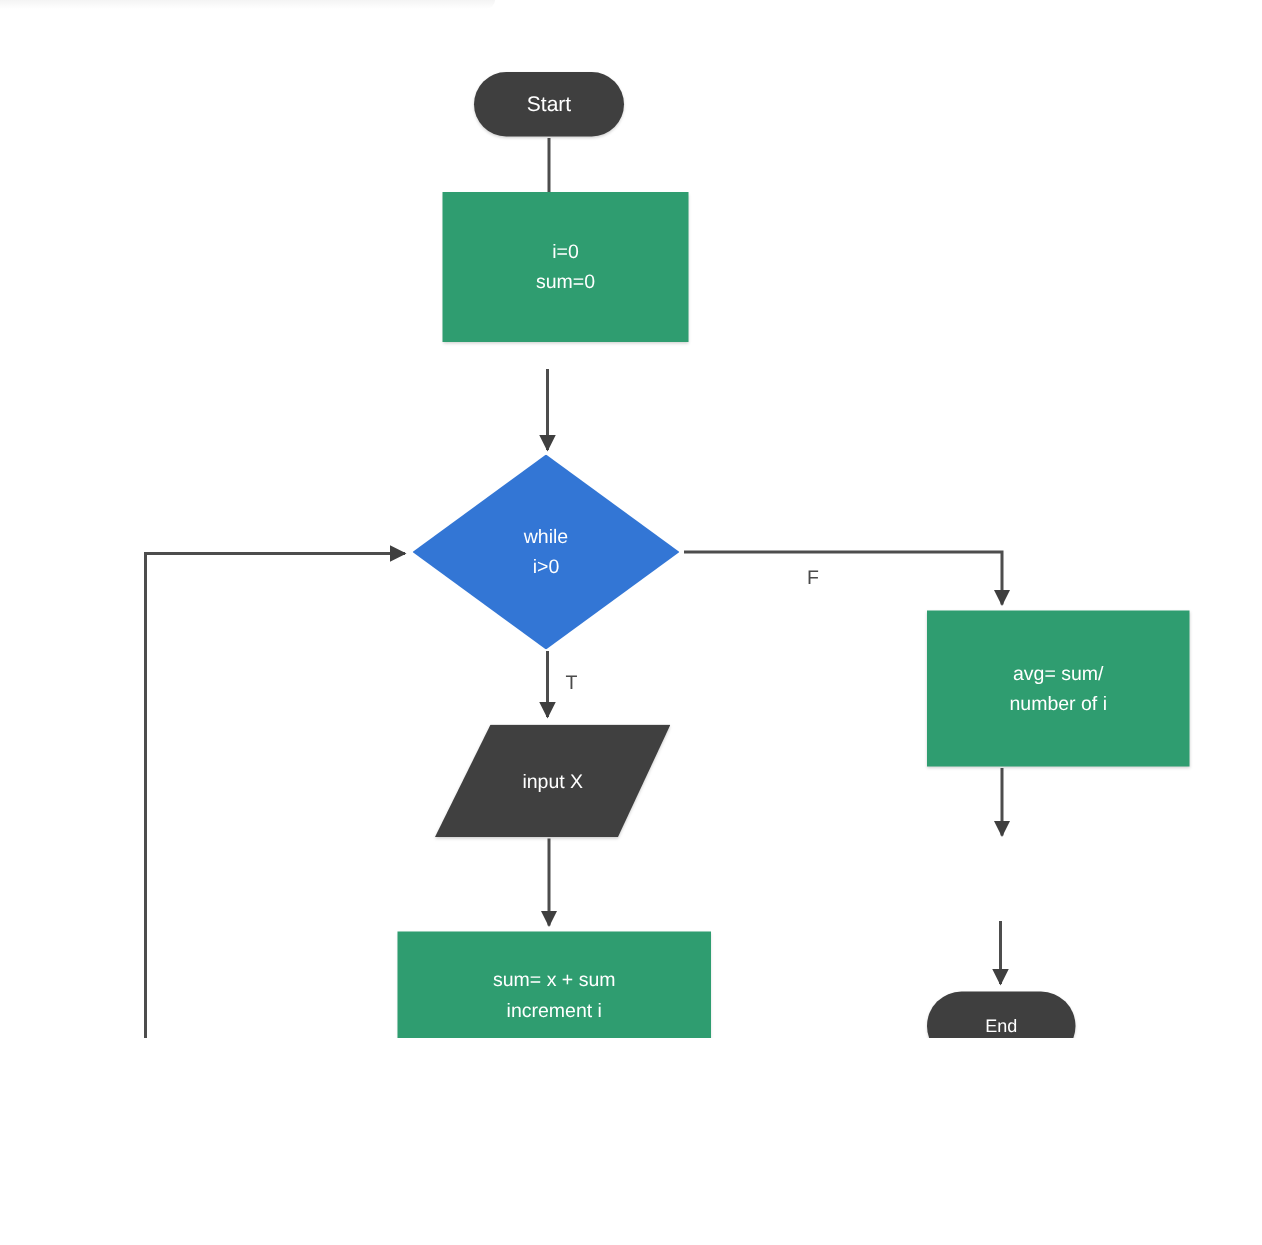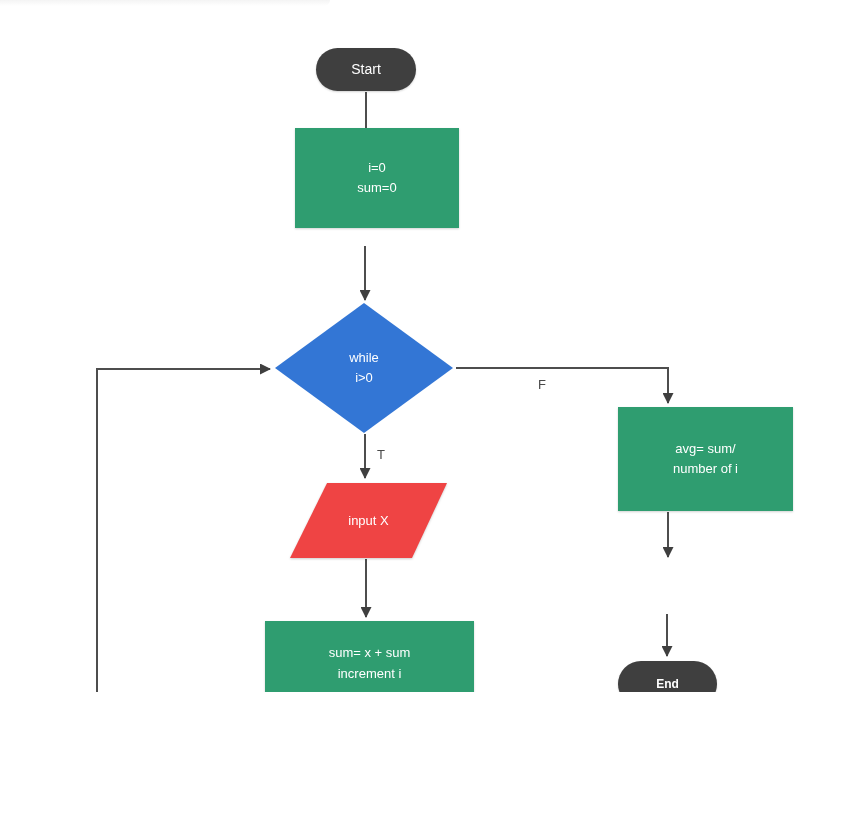--- a/index.html
+++ b/index.html
@@ -60,21 +60,21 @@
   
   .n-start  { left: 316px; top: 48px;  width: 100px; height: 43px;  font-size: 14px; }
   .n-init   { left: 283px; top: 128px; width: 164px; height: 100px; margin-left: 12px; }
   .n-while  { left: 275px; top: 303px; width: 178px; height: 130px; }
   .n-input  { left: 290px; top: 483px; width: 157px; height: 75px; }
   .n-input .para { clip-path: polygon(23.6% 0, 100% 0, 77.7% 100%, 0 100%); font-size: 13px; }
   .n-sum    { left: 265px; top: 621px; width: 209px; height: 85px; }
   .n-avg    { left: 582px; top: 407px; width: 175px; height: 104px; }
   .n-print  { left: 594px; top: 561px; width: 144px; height: 52px; }
   .n-print .para { clip-path: polygon(21.5% 0, 100% 0, 79.2% 100%, 0 100%); font-size: 11.5px; }
-  .n-end    { left: 618px; top: 661px; width: 99px;  height: 46px;  font-size: 12px; font-weight: bold; }
+  .n-end    { left: 618px; top: 661px; width: 99px;  height: 46px;  font-size: 12px; }
   .edge-label {
     position: absolute;
     color: #4a4a4a;
     font-size: 13px;
   }
   .lbl-T { left: 377px; top: 447px; }
   .lbl-F { left: 538px; top: 377px; }
 </style>
 </head>
 <body>
@@ -107,21 +107,21 @@
     <span>i=0
 sum=0</span>
   </div>
 
   <div class="shape diamond n-while" style="background-color: rgb(51, 118, 213);">
     <span>while
 i&gt;0</span>
   </div>
 
   <div class="para-wrap n-input">
-    <div class="para" style="background-color: #ef4444;">
+    <div class="para" style="background-color: #404040;">
       <span>input X</span>
     </div>
   </div>
 
   <div class="shape rect n-sum" style="background-color: rgb(47, 157, 112);">
     <span>sum= x + sum
 increment i</span>
   </div>
 
   <div class="shape rect n-avg" style="background-color: rgb(47, 157, 112); margin-left: 36px;">

